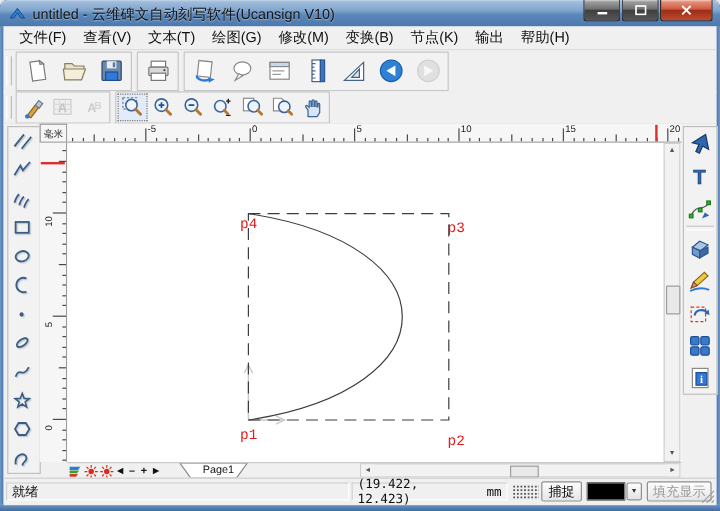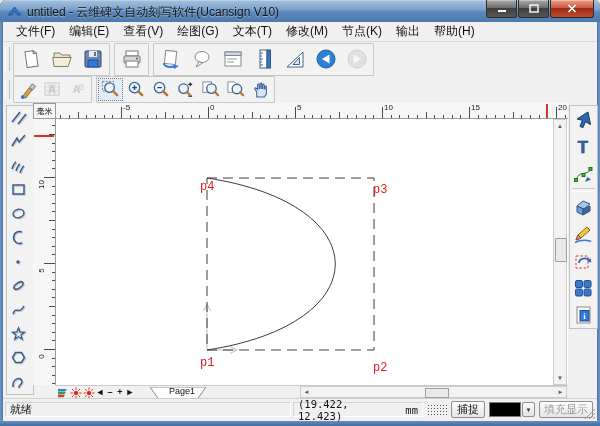--- a/index.html
+++ b/index.html
@@ -131,25 +131,25 @@
           </svg>
       </div>
     </div>
   </div>
   <div class="frame-l"></div>
   <div class="frame-r"></div>
   <div class="frame-b"></div>
 
   <div class="menubar">
     <span class="menu-item">文件(F)</span>
-    <span class="menu-item">编辑(E)</span>
     <span class="menu-item">查看(V)</span>
+    <span class="menu-item">文本(T)</span>
     <span class="menu-item">绘图(G)</span>
-    <span class="menu-item">文本(T)</span>
     <span class="menu-item">修改(M)</span>
+    <span class="menu-item">变换(B)</span>
     <span class="menu-item">节点(K)</span>
     <span class="menu-item">输出</span>
     <span class="menu-item">帮助(H)</span>
   </div>
 
   <div class="toolbar tb1">
     <div class="grip"></div>
     <div class="tgroup">
       <div class="tbtn">
         <svg width="22" height="22" viewBox="0 0 22 22">

